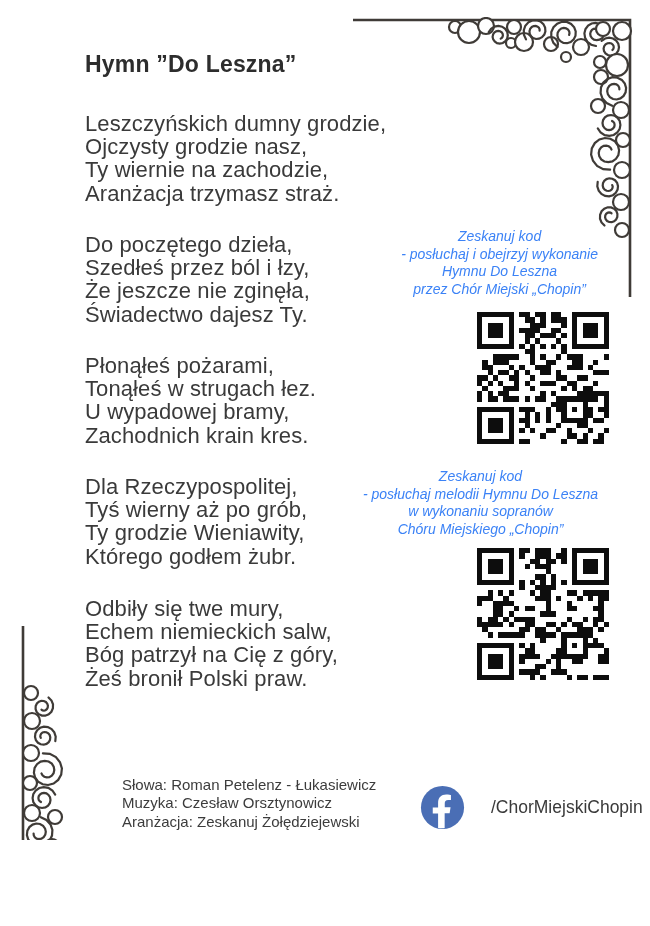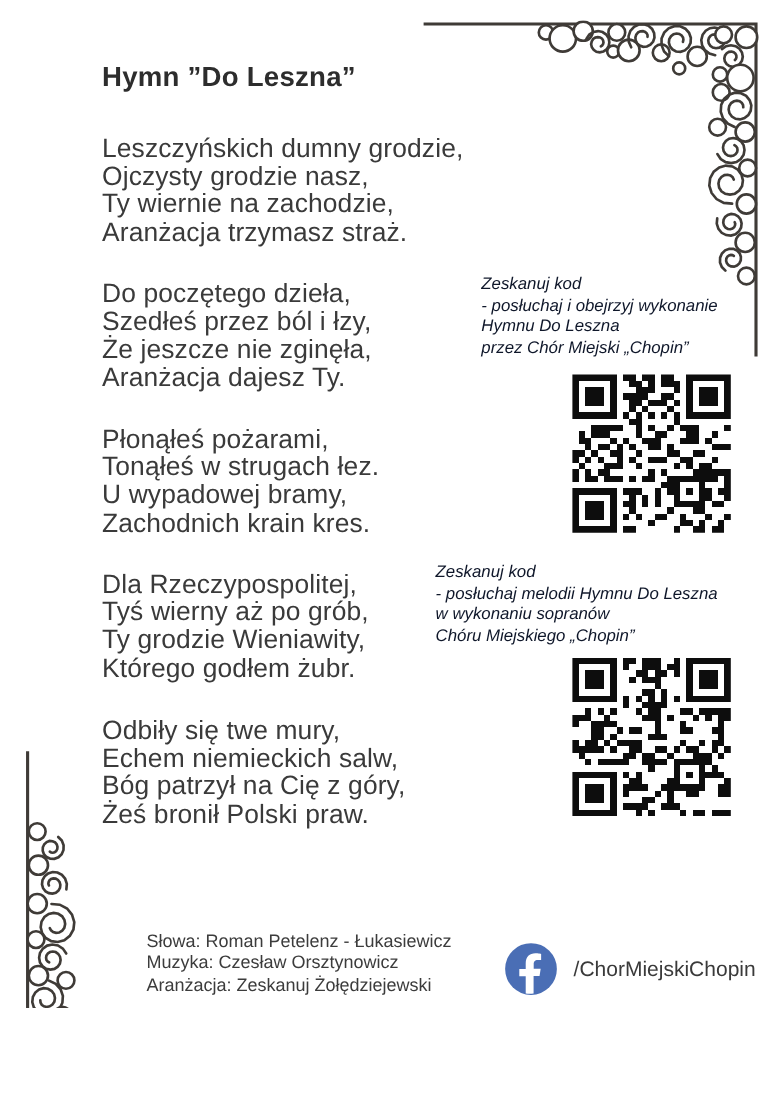--- a/index.html
+++ b/index.html
@@ -6,27 +6,27 @@
   .page{position:relative;width:650px;height:840px;background:#ffffff;overflow:hidden;
         font-family:Liberation Sans, sans-serif;color:#383838;}
   .corner{position:absolute;width:282px;height:282px;}
   .corner.tr{left:351px;top:17px;}
   .corner.bl{left:20px;top:624px;}
   .title{position:absolute;left:85px;top:50px;margin:0;font-size:23px;font-weight:700;
          color:#2d2d2d;letter-spacing:.2px;line-height:28px;}
   .stanza{position:absolute;left:85px;font-size:22px;line-height:23.2px;color:#3a3a3a;
           letter-spacing:.1px;white-space:nowrap;}
   .s0{top:112px}.s1{top:233px}.s2{top:354px}.s3{top:475px}.s4{top:597px}
-  .caption{position:absolute;right:52px;text-align:left;font-style:italic;font-size:14px;
-           line-height:17.6px;color:#0f172a;white-space:nowrap;}
+  .caption{position:absolute;right:52px;text-align:center;font-style:italic;font-size:14px;
+           line-height:17.6px;color:#3b82f6;white-space:nowrap;}
   .c0{top:228px}.c1{top:468px}
   .qr{position:absolute;left:477px;width:132px;height:132px;}
   .q0{top:312px}.q1{top:548px}
   .credits{position:absolute;left:85px;top:776px;font-size:15px;line-height:18.4px;color:#3c3c3c;margin-left:37px;}
-  .fb{position:absolute;left:420px;top:785px;display:flex;align-items:center;gap:13px;cursor:pointer;}
+  .fb{position:absolute;left:420px;top:785px;display:flex;align-items:center;gap:26px;cursor:pointer;}
   .fb-icon svg{width:45px;height:45px;display:block;}
   .fb-handle{font-size:17.5px;color:#3a3a3a;}
   .flourish-line{fill:none;stroke:#3f3b37;stroke-width:2.6;}
   .fl-c{fill:#ffffff;stroke:#3f3b37;stroke-width:2.2;}
   .fl-s{fill:none;stroke:#3f3b37;stroke-width:2.2;stroke-linecap:round;}
 </style>
 </head>
 <body>
 
 <div class="page">
@@ -76,21 +76,21 @@
   <div class="stanza s0">
     <div>Leszczyńskich dumny grodzie,</div>
     <div>Ojczysty grodzie nasz,</div>
     <div>Ty wiernie na zachodzie,</div>
     <div>Aranżacja trzymasz straż.</div>
   </div>
   <div class="stanza s1">
     <div>Do poczętego dzieła,</div>
     <div>Szedłeś przez ból i łzy,</div>
     <div>Że jeszcze nie zginęła,</div>
-    <div>Aranżacja dajesz Ty.</div>
+    <div>Świadectwo dajesz Ty.</div>
   </div>
   <div class="stanza s2">
     <div>Płonąłeś pożarami,</div>
     <div>Tonąłeś w strugach łez.</div>
     <div>U wypadowej bramy,</div>
     <div>Zachodnich krain kres.</div>
   </div>
   <div class="stanza s3">
     <div>Dla Rzeczypospolitej,</div>
     <div>Tyś wierny aż po grób,</div>

